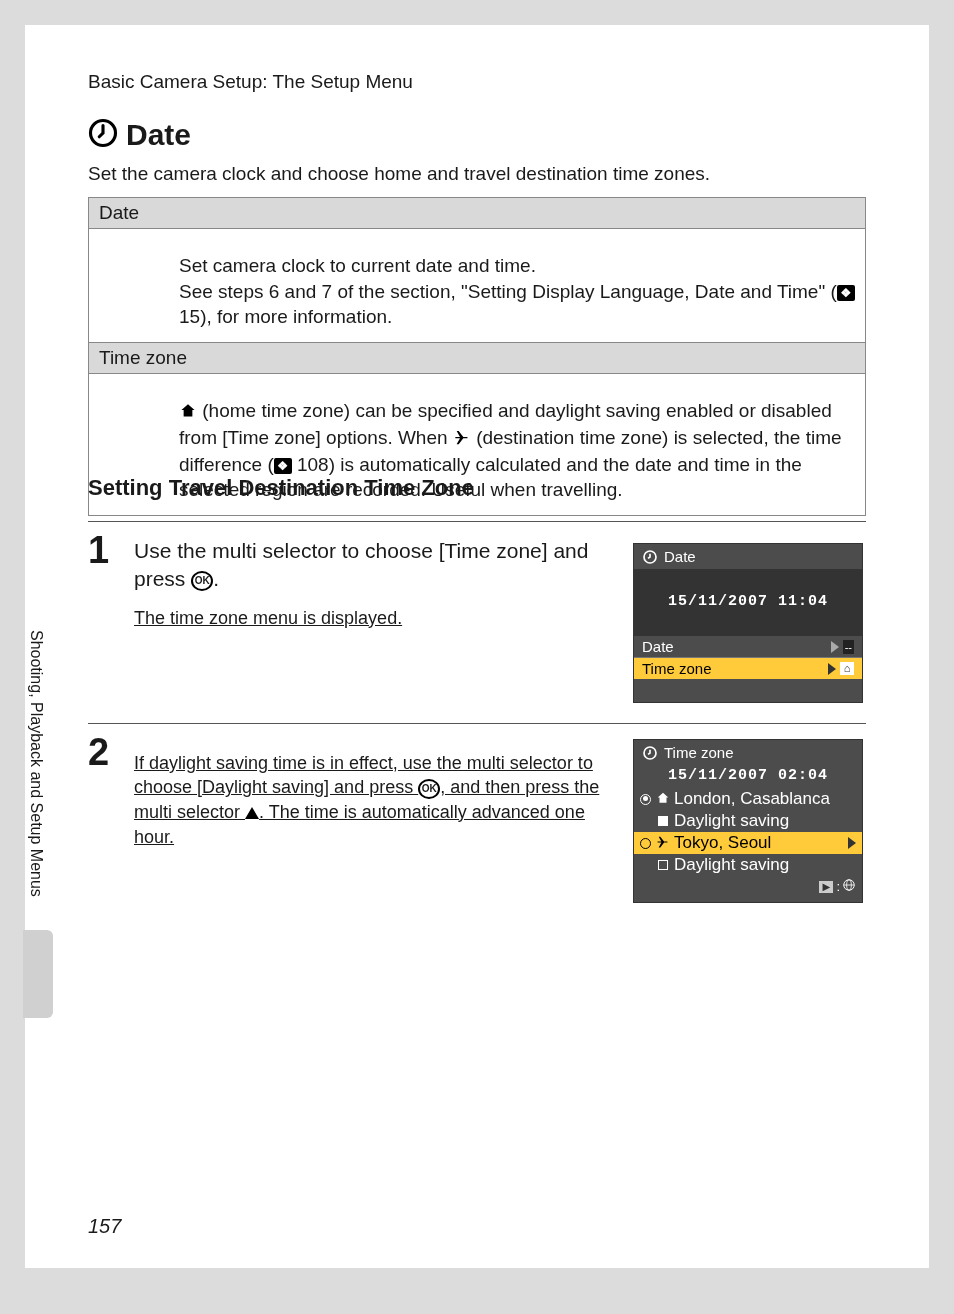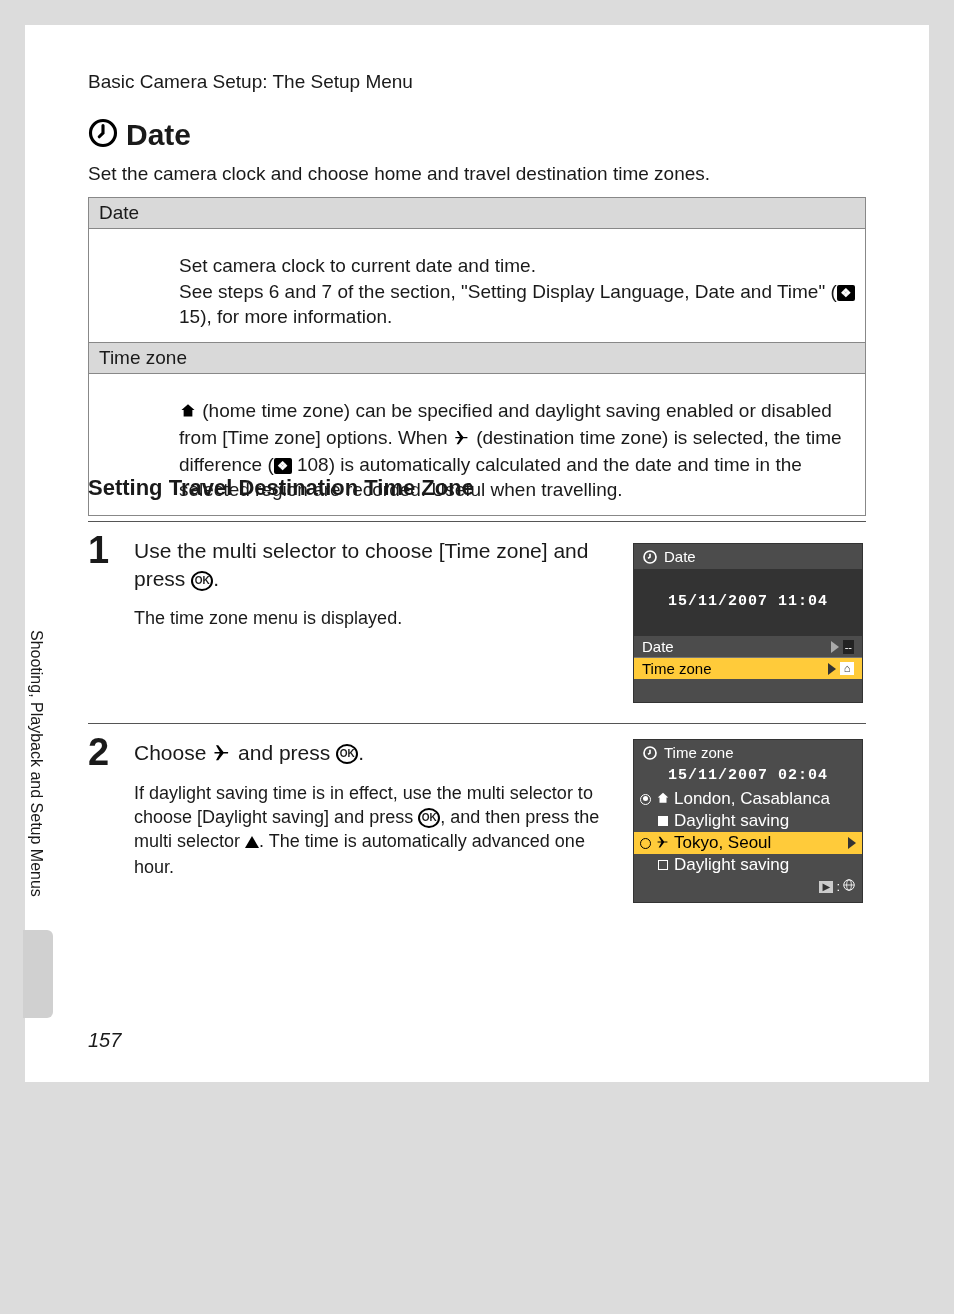--- a/index.html
+++ b/index.html
@@ -9,21 +9,21 @@
     width: 954px;
     height: 1314px;
     position: relative;
     color: #1a1a1a;
   }
   .page {
     position: absolute;
     left: 25px;
     top: 25px;
     width: 904px;
-    height: 1057px;
+    height: 1243px;
     background: #ffffff;
   }
   .header-line {
     position: absolute;
     left: 63px;
     top: 46px;
     font-size: 19px;
   }
   .main-heading {
     position: absolute;
@@ -107,20 +107,21 @@
     width: 470px;
   }
   .step-title {
     font-size: 21px;
     line-height: 1.35;
   }
   .step-desc {
     font-size: 18px;
     line-height: 1.35;
     margin-top: 12px;
+    text-decoration: underline;
   }
   .step-desc + .step-desc { margin-top: 10px; }
   .ok-btn {
     display: inline-flex;
     align-items: center;
     justify-content: center;
     width: 22px;
     height: 20px;
     border: 2px solid #000;
     border-radius: 50%;
@@ -282,25 +283,20 @@
       </div>
       <div class="step-desc">The time zone menu is displayed.</div>
     </div>
   </div>
 
   <hr class="rule" style="top:698px">
 
   <div class="step" style="top:714px">
     <div class="stepnum">2</div>
     <div class="step-body">
-      <div class="step-title">
-        <span>Choose </span><span class="inline-svg"><svg width="20" height="18" viewBox="0 0 24 24">
-              <path d="M2 12 L9 12 L4 3 L7 3 L14 12 L20 12 A2 2 0 0 1 20 14 L14 14 L7 23 L4 23 L9 14 L2 14 Z" fill="#000"></path>
-            </svg></span><span> and press </span><span class="ok-btn">OK</span><span>.</span>
-      </div>
       <div class="step-desc">
         <span>If daylight saving time is in effect, use the multi selector to choose [Daylight saving] and press </span><span class="ok-btn">OK</span><span>, and then press the multi selector </span><span class="inline-svg"><svg width="14" height="12" viewBox="0 0 14 12">
               <path d="M7 0 L14 12 L0 12 Z" fill="#000"></path>
             </svg></span><span>. The time is automatically advanced one hour.</span>
       </div>
     </div>
   </div>
 
   <div class="lcd" style="left:608px;top:518px;width:230px;height:160px">
     <div class="lcd-title">

